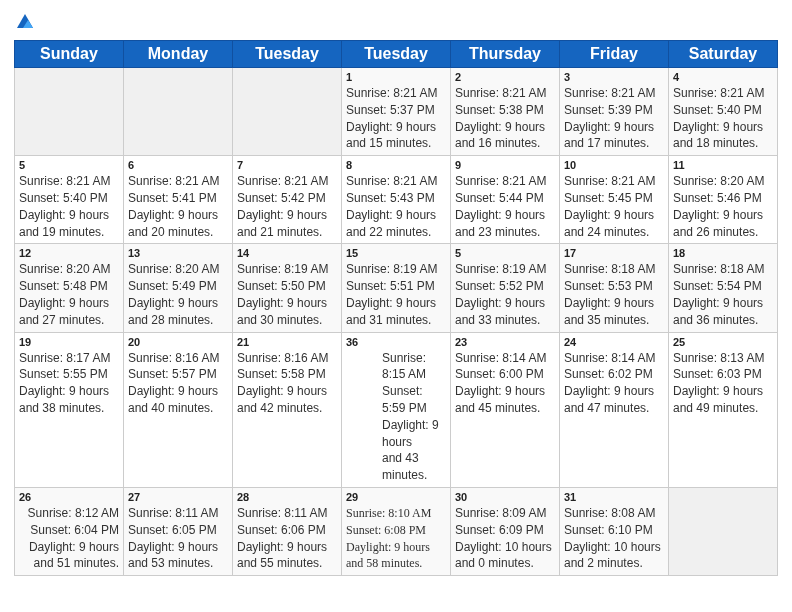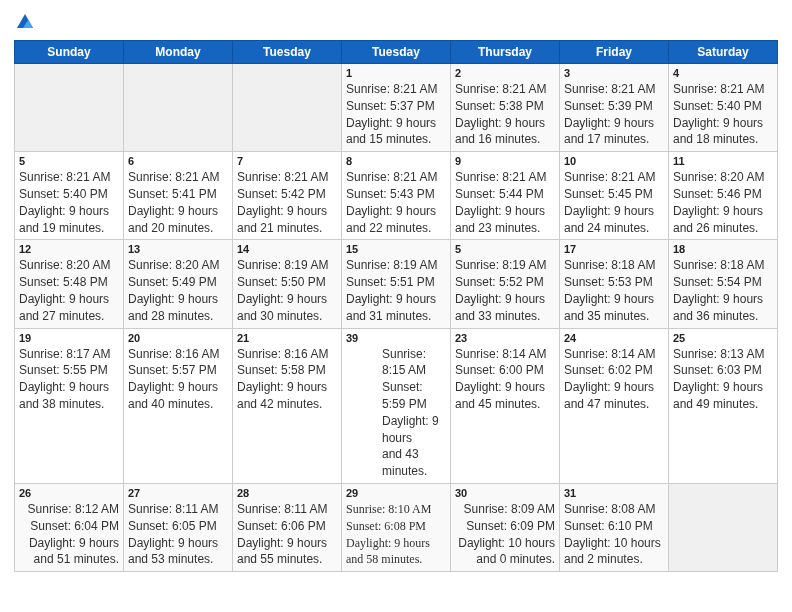--- a/index.html
+++ b/index.html
@@ -54,21 +54,21 @@
       color: #444;
     }
     .calendar {
       width: 100%;
       border-collapse: collapse;
       table-layout: fixed;
     }
     .calendar thead tr th {
       background-color: #1565c0;
       color: #fff;
-      font-size: 12px;
+      font-size: 16px;
       font-weight: bold;
       padding: 4px 3px;
       text-align: center;
       border: 1px solid #1050a0;
     }
     .calendar tbody tr td {
       vertical-align: top;
       border: 1px solid #ccc;
       padding: 3px 4px;
       font-size: 8.5px;
@@ -281,21 +281,21 @@
 and 40 minutes.</div>
           </td>
           <td>
             <div class="day-number">21</div>
             <div class="day-info" style="white-space: pre-line;">Sunrise: 8:16 AM
 Sunset: 5:58 PM
 Daylight: 9 hours
 and 42 minutes.</div>
           </td>
           <td>
-            <div class="day-number">39</div>
+            <div class="day-number">36</div>
             <div class="day-info" style="white-space: pre-line; margin-left: 36px;">Sunrise: 8:15 AM
 Sunset: 5:59 PM
 Daylight: 9 hours
 and 43 minutes.</div>
           </td>
           <td>
             <div class="day-number">23</div>
             <div class="day-info" style="white-space: pre-line;">Sunrise: 8:14 AM
 Sunset: 6:00 PM
 Daylight: 9 hours
@@ -340,21 +340,21 @@
           </td>
           <td>
             <div class="day-number">29</div>
             <div class="day-info" style="white-space: pre-line; font-family: Liberation Serif, serif;">Sunrise: 8:10 AM
 Sunset: 6:08 PM
 Daylight: 9 hours
 and 58 minutes.</div>
           </td>
           <td>
             <div class="day-number">30</div>
-            <div class="day-info" style="white-space: pre-line; text-align: right;">Sunrise: 8:09 AM
+            <div class="day-info" style="white-space: pre-line;">Sunrise: 8:09 AM
 Sunset: 6:09 PM
 Daylight: 10 hours
 and 0 minutes.</div>
           </td>
           <td>
             <div class="day-number">31</div>
             <div class="day-info" style="white-space: pre-line;">Sunrise: 8:08 AM
 Sunset: 6:10 PM
 Daylight: 10 hours
 and 2 minutes.</div>

